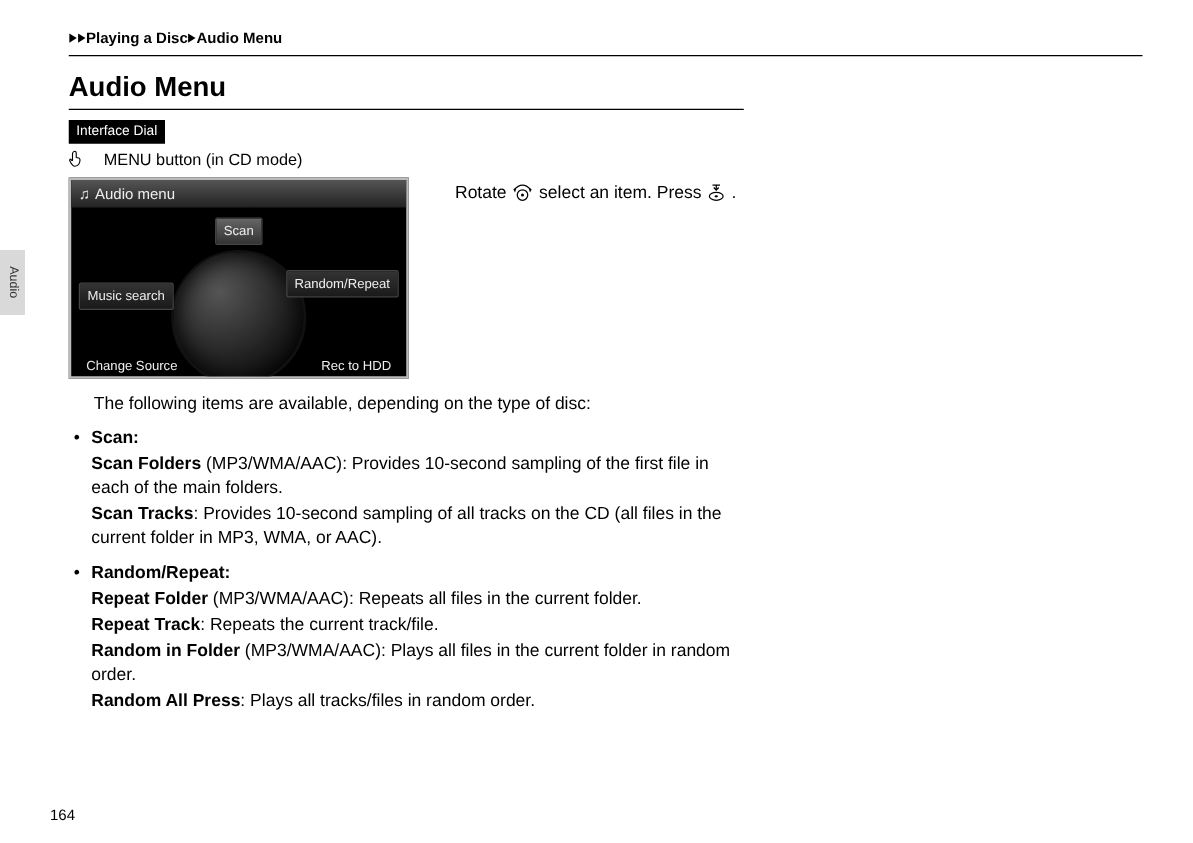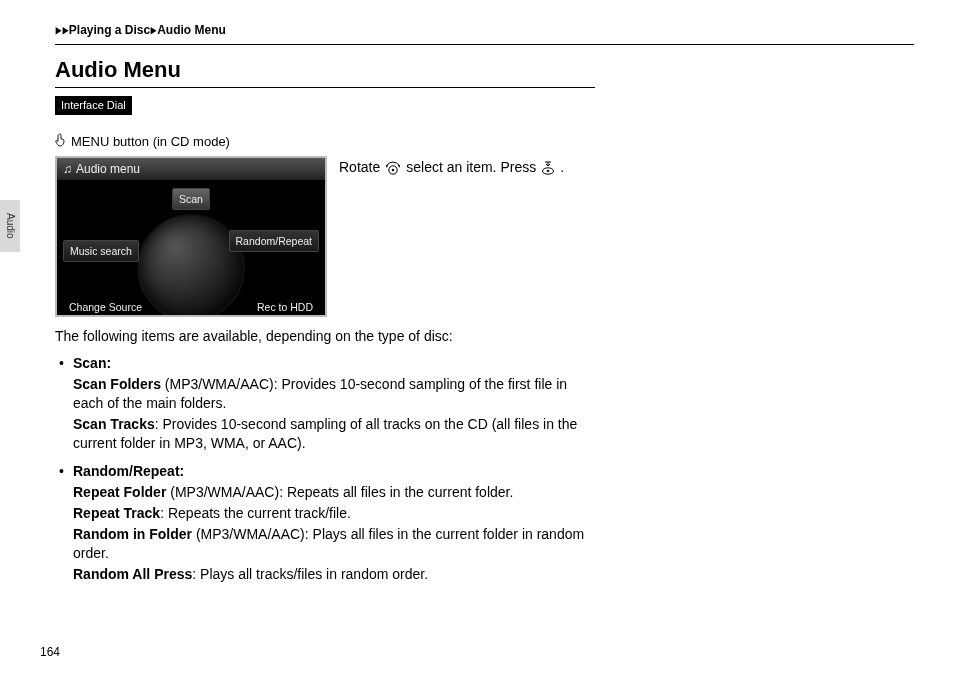--- a/index.html
+++ b/index.html
@@ -21,21 +21,21 @@
   .content{width:540px;margin-left:0;}
   h1{
     font-size:22px;font-weight:700;margin:4px 0 2px;
     border-bottom:1px solid #000;padding-bottom:2px;
     width:540px;
   }
   .pill{
     display:inline-block;background:#000;color:#fff;font-size:11px;
     padding:2px 6px;margin-top:6px;
   }
-  .menuline{margin-top:18px;font-size:13px;display:flex;gap:4px;}
+  .menuline{margin-top:4px;font-size:13px;display:flex;align-items:center;gap:16px;}
   .finger-ico{display:inline-block;}
   .row{display:flex;align-items:flex-start;gap:12px;margin-top:6px;}
   .scr{
     width:268px;height:157px;border:2px solid #bbb;
     background:#000;color:#ddd;position:relative;overflow:hidden;
     flex:0 0 auto;
   }
   .scr-title{
     background:linear-gradient(#555,#222);
     font-size:12px;line-height:22px;height:22px;padding-left:6px;
@@ -53,22 +53,22 @@
   .opt{
     position:absolute;background:linear-gradient(#333,#1a1a1a);
     color:#eee;font-size:10.5px;padding:3px 6px;border:1px solid #444;
     border-radius:2px;white-space:nowrap;
   }
   .opt.top{left:50%;top:8px;transform:translateX(-50%);background:linear-gradient(#666,#333);}
   .opt.left{left:6px;top:60px;}
   .opt.right{right:6px;top:50px;}
   .opt.bl{left:6px;bottom:14px;background:none;border:none;}
   .opt.br{right:6px;bottom:14px;background:none;border:none;}
-  .instr{font-size:14px;display:flex;align-items:center;gap:4px;flex-wrap:wrap;padding-top:2px;}
-  .intro{margin-top:10px;}
+  .instr{font-size:14px;display:flex;align-items:center;gap:4px;flex-wrap:wrap;padding-top:2px;margin-left:25px;}
+  .intro{margin-top:10px;margin-left:20px;}
   ul.items{list-style:none;padding:0;margin:8px 0 0;}
   ul.items>li{padding-left:18px;position:relative;margin-bottom:10px;}
   ul.items>li::before{content:"•";position:absolute;left:4px;top:0;}
   .ih{font-weight:700;}
   .sub{margin-top:2px;}
   .b{font-weight:700;}
   .side-tab{
     position:absolute;left:0;top:200px;width:20px;height:52px;
     background:#d9d9d9;display:flex;align-items:center;justify-content:center;
   }

